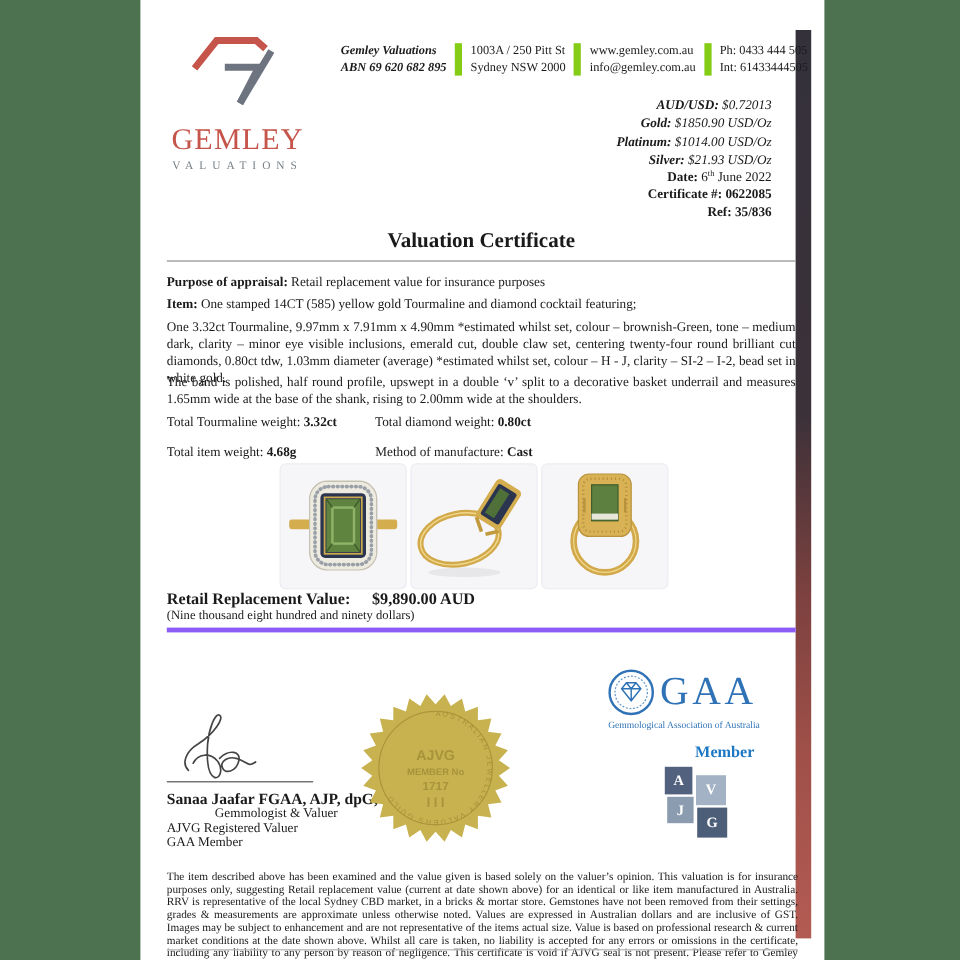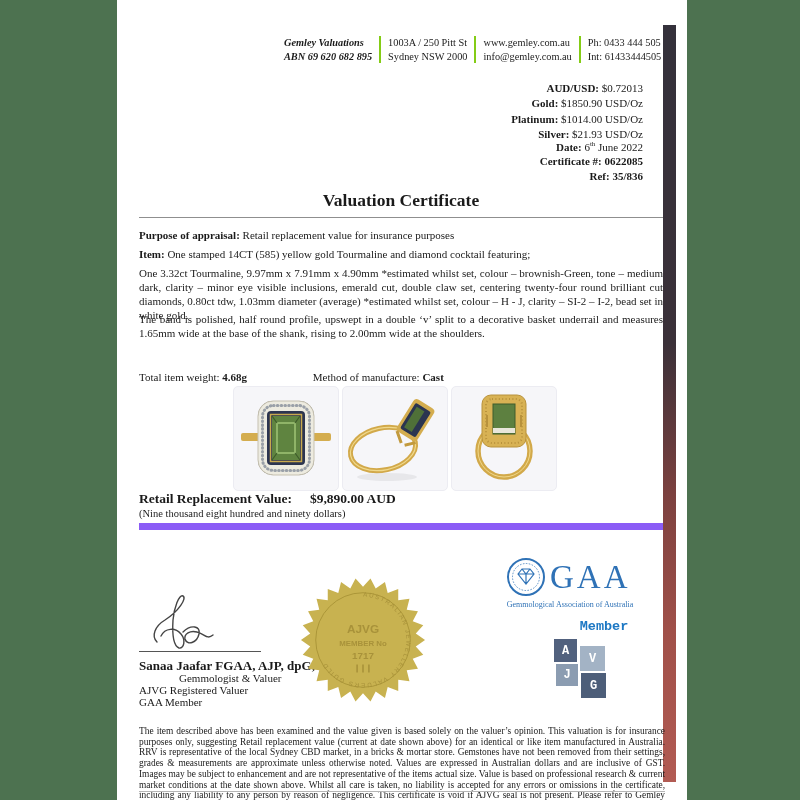--- a/index.html
+++ b/index.html
@@ -1,55 +1,55 @@
 <!DOCTYPE html>
 <html><head>
 <meta charset="utf-8">
 <style>
   html,body{margin:0;padding:0;}
   body{width:800px;height:800px;background:#4d7250;position:relative;
        font-family:"Liberation Serif",serif;color:#1a1a1a;overflow:hidden;}
   .page{position:absolute;left:117px;top:0;width:570px;height:800px;background:#ffffff;}
   .abs{position:absolute;}
-  .sans{font-family:Liberation Mono, monospace;}
+  .sans{font-family:Liberation Serif, serif;}
   
   .stripe{left:546px;top:25px;width:13px;height:757px;
           background:linear-gradient(180deg,#34313b 0%,#3b3139 42%,#7c413f 62%,#a05049 80%,#b25b53 100%);}
   
   .logo-block{left:20px;top:26px;width:122px;text-align:center;}
   .logo-name{color:#c5544a;font-size:25px;letter-spacing:1px;margin-top:8px;}
   .logo-sub{color:#7a8187;font-size:9.5px;letter-spacing:5px;margin-top:3px;}
   
   .header-cols{left:160px;top:36px;display:flex;font-size:10.3px;line-height:13.5px;}
   .hcol{padding:0 7px;}
-  .hcol+.hcol{border-left:2px solid #84cc16;}
+  .hcol+.hcol{border-left:6px solid #84cc16;}
   .hcol .b{font-weight:bold;font-style:italic;}
   
-  .rates{top:81px;right:44px;text-align:right;font-size:11px;line-height:15.3px;}
+  .rates{top:81px;right:44px;text-align:right;font-size:11px;line-height:15.3px;font-style:italic;}
   .meta{top:137px;right:44px;text-align:right;font-size:11px;line-height:14.8px;font-weight:bold;}
   .meta .reg{font-weight:normal;}
   sup{font-size:7px;}
   
   .title-wrap{left:22px;top:190px;width:524px;text-align:center;border-bottom:1px solid #8f8f8f;padding-bottom:6px;}
   .title{font-size:17.5px;font-weight:bold;}
   .bodyline{left:22px;width:524px;font-size:11px;}
   .purpose{top:229px;}
   .item{top:248px;}
   .para{text-align:justify;line-height:14px;}
   .desc1{top:266px;}
   .desc2{top:312px;}
   .wrow{left:22px;width:524px;font-size:11px;}
   .wrow1{top:346px;} .wrow2{top:371px;}
   .wpair1{display:inline-block;width:171px;}
   .wval{font-weight:bold;}
   
   .photos{top:386px;left:116px;display:flex;gap:3px;}
   .photo{width:104px;height:103px;background:#f6f6f9;border:1px solid #ececf2;border-radius:5px;overflow:hidden;}
   
-  .rrv{left:22px;top:491px;width:524px;border-bottom:7px solid #8b5cf6;padding-bottom:4px;}
+  .rrv{left:22px;top:491px;width:524px;border-bottom:4px solid #8b5cf6;padding-bottom:4px;}
   .rrv-line1{font-size:13.5px;font-weight:bold;}
   .rrv-amount{margin-left:18px;}
   .rrv-line2{font-size:10.5px;font-weight:normal;margin-top:1px;}
   
   .sig-svg{top:594px;left:26px;}
   .sig-line{top:651px;left:22px;width:122px;border-top:1px solid #555;}
   .sig-name{top:658px;left:22px;font-size:13px;font-weight:bold;}
   .sig-t{left:22px;font-size:11px;}
   .sig-t1{top:672px;padding-left:40px;} .sig-t2{top:684px;} .sig-t3{top:696px;}
   
@@ -74,20 +74,29 @@
   .disclaimer{top:726px;left:22px;width:526px;font-size:9.4px;line-height:10.7px;text-align:justify;}
   .footer-line{top:791px;left:22px;width:526px;border-top:1px solid #b5b5b5;}
 </style>
 </head>
 <body>
 
 <div class="page">
 
   <div class="abs stripe"></div>
 
+  <div class="abs logo-block">
+    <svg width="84" height="64" viewBox="0 0 84 66">
+      <path d="M5,32 L24,8 H58 L66,15" fill="none" stroke="#c5544a" stroke-width="6" stroke-linejoin="miter"></path>
+      <path d="M71,17 L44,62" fill="none" stroke="#6d7480" stroke-width="6"></path>
+      <path d="M31,31 H60 L44,62" fill="none" stroke="#6d7480" stroke-width="6" stroke-linejoin="miter"></path>
+    </svg>
+    <div class="logo-name">GEMLEY</div>
+    <div class="logo-sub">VALUATIONS</div>
+  </div>
 
   <div class="abs header-cols">
     <div class="hcol">
       <div class="b">Gemley Valuations</div>
       <div class="b">ABN 69 620 682 895</div>
     </div>
     <div class="hcol">
       <div>1003A / 250 Pitt St</div>
       <div>Sydney NSW 2000</div>
     </div>
@@ -120,20 +129,24 @@
 
   <div class="abs title-wrap">
     <span class="title">Valuation Certificate</span>
   </div>
   <div class="abs bodyline item">
     <b>Item: </b><span>One stamped 14CT (585) yellow gold Tourmaline and diamond cocktail featuring;</span>
   </div>
   <div class="abs bodyline para desc1">One 3.32ct Tourmaline, 9.97mm x 7.91mm x 4.90mm *estimated whilst set, colour – brownish-Green, tone – medium dark, clarity – minor eye visible inclusions, emerald cut, double claw set, centering twenty-four round brilliant cut diamonds, 0.80ct tdw, 1.03mm diameter (average) *estimated whilst set, colour – H - J, clarity – SI-2 – I-2, bead set in white gold.</div>
   <div class="abs bodyline para desc2">The band is polished, half round profile, upswept in a double ‘v’ split to a decorative basket underrail and measures 1.65mm wide at the base of the shank, rising to 2.00mm wide at the shoulders.</div>
 
+  <div class="abs wrow wrow1">
+    <span class="wpair1"><span>Total Tourmaline weight: </span><span class="wval">3.32ct</span></span>
+    <span><span>Total diamond weight: </span><span class="wval">0.80ct</span></span>
+  </div>
   <div class="abs wrow wrow2">
     <span class="wpair1"><span>Total item weight: </span><span class="wval">4.68g</span></span>
     <span><span>Method of manufacture: </span><span class="wval">Cast</span></span>
   </div>
 
   <div class="abs photos">
     <div class="photo">
       <svg width="104" height="103" viewBox="0 0 104 103">
         <rect x="7" y="46" width="20" height="8" rx="2" fill="#d4ad4f"></rect>
         <rect x="77" y="46" width="20" height="8" rx="2" fill="#d4ad4f"></rect>

